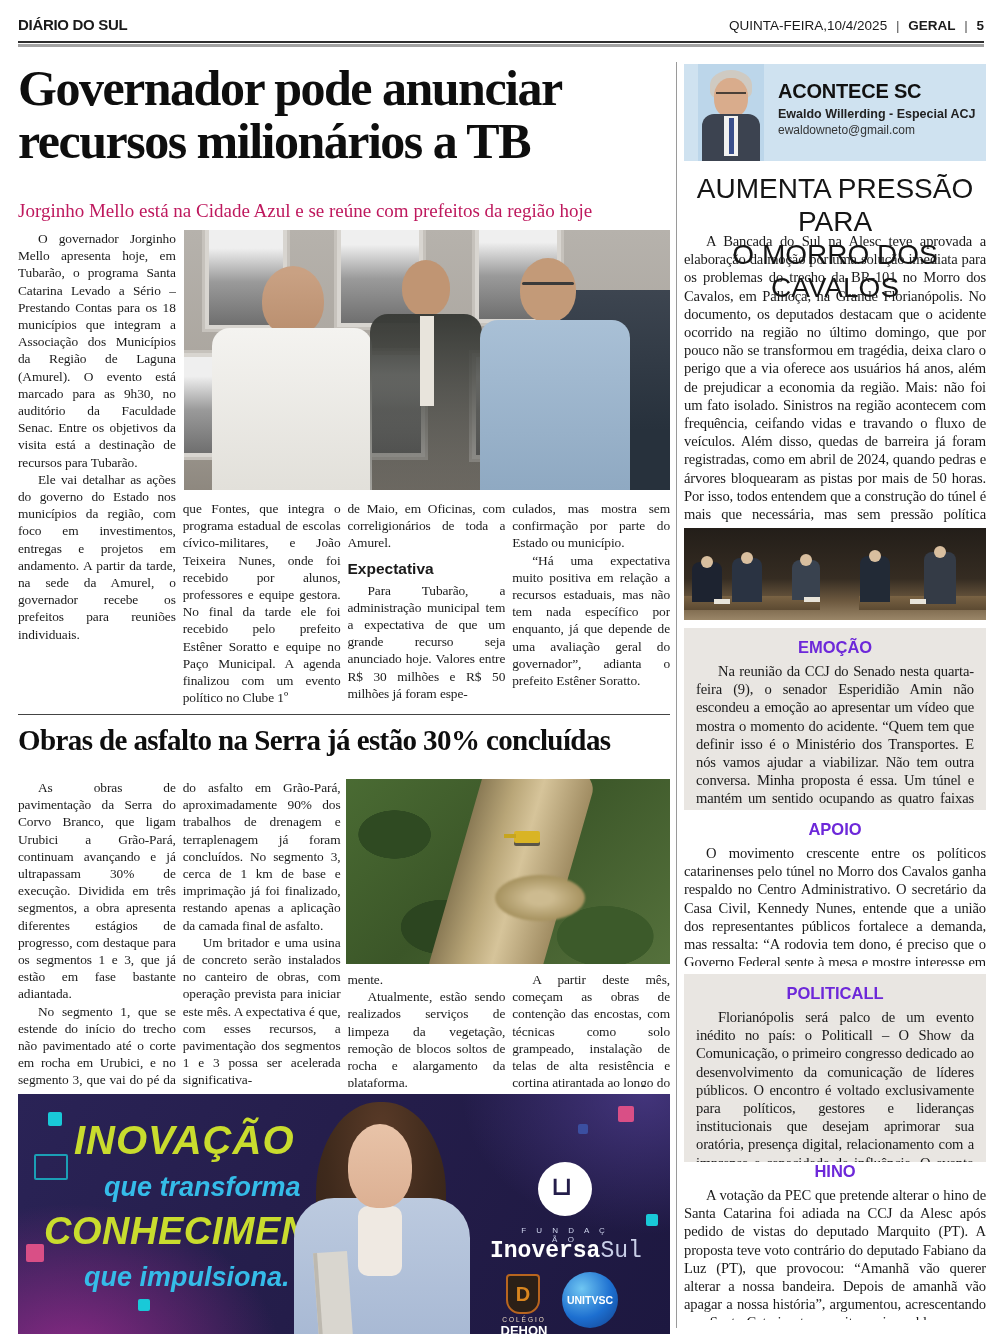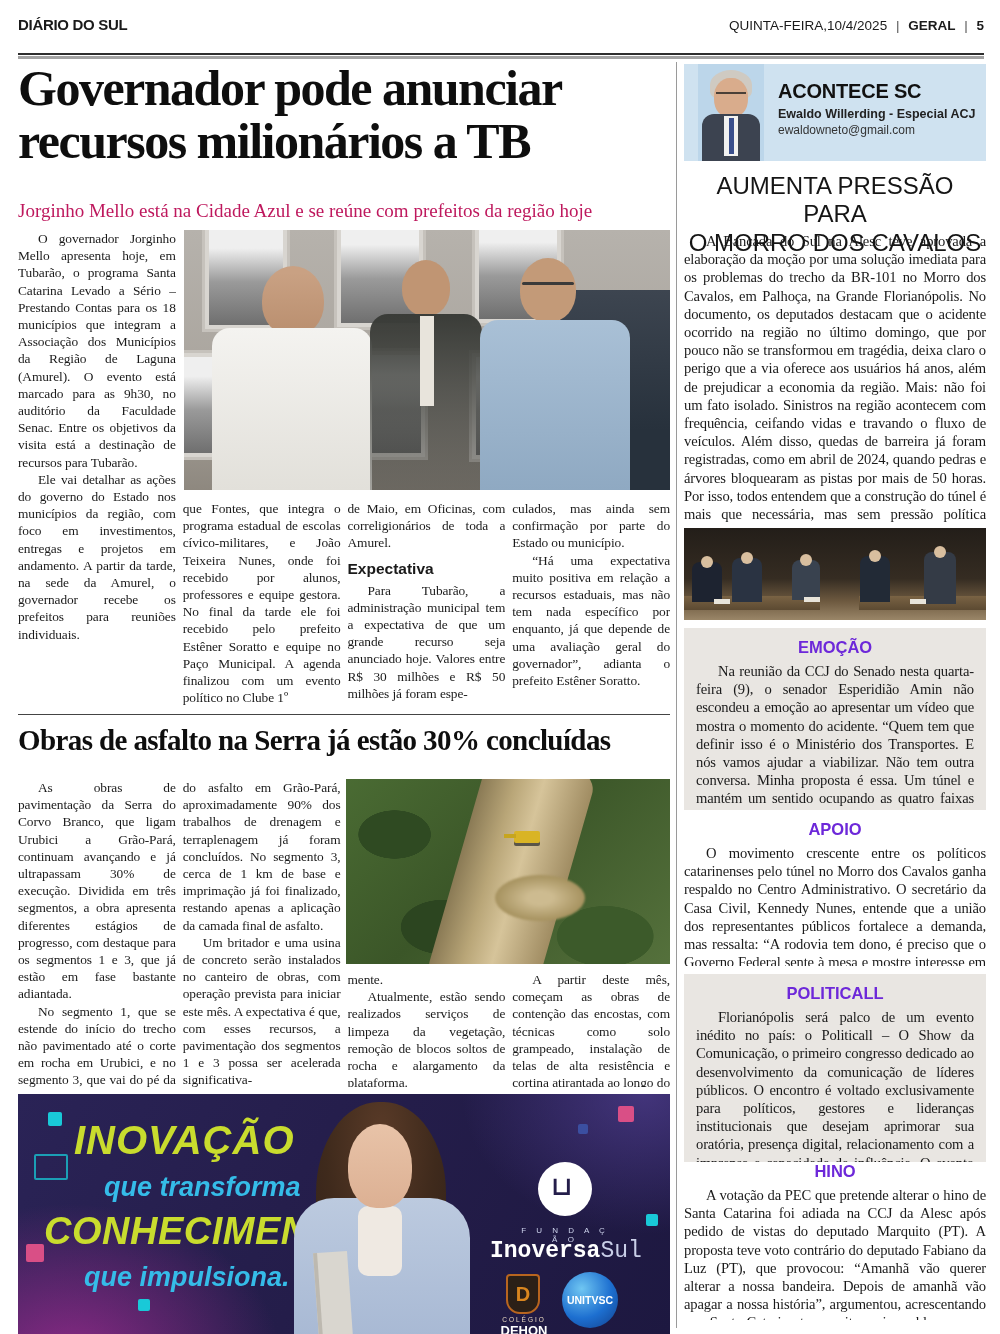--- a/index.html
+++ b/index.html
@@ -4,21 +4,21 @@
 <style>
   * { margin:0; padding:0; box-sizing:border-box; }
   body { background:#e0e0e0; font-family:"Liberation Serif","DejaVu Serif",serif; }
   #page {
     position:relative; width:1000px; height:1334px; background:#ffffff;
     margin:0 auto; overflow:hidden; color:#1a1a1a;
   }
 
   
   #masthead { position:absolute; top:16px; left:18px; right:16px; }
-  #masthead-row { display:flex; justify-content:space-between; align-items:flex-end; padding-bottom:20px; }
+  #masthead-row { display:flex; justify-content:space-between; align-items:flex-end; padding-bottom:8px; }
   #paper-name { font-family:"Liberation Sans",sans-serif; font-weight:bold; font-size:15px; letter-spacing:-0.3px; }
   #masthead-right { font-family:"Liberation Sans",sans-serif; font-size:13.5px; }
   #masthead-right .bold { font-weight:bold; }
   #masthead-right .sep { color:#555; padding:0 5px; }
   .rule-dark { height:2px; background:#2e2e2e; }
   .rule-gray { height:3px; background:#a3a3a3; margin-top:1px; }
 
   
   #headline { position:absolute; top:62px; left:18px; width:655px;
     font-weight:bold; font-size:50px; line-height:1.06; letter-spacing:-1.5px; color:#0e0e0e; }
@@ -127,21 +127,21 @@
     border-top:2px solid #4a4038; }
   #c-suit { position:absolute; left:4px; top:50px; width:58px; height:50px; border-radius:12px 12px 0 0; background:#3c4350; }
   #c-shirt { position:absolute; left:26px; top:52px; width:14px; height:40px; background:#f2f2f0; }
   #c-tie { position:absolute; left:31px; top:54px; width:5px; height:36px; background:#3a4f8c; }
   #columnist-meta { flex:1; padding:16px 10px 0 14px; }
   #columnist-title { font-family:"Liberation Sans",sans-serif; font-weight:bold; font-size:20px; letter-spacing:-0.2px; color:#111; }
   #columnist-byline { font-family:"Liberation Sans",sans-serif; font-size:12.5px; font-weight:bold; color:#222; margin-top:4px; }
   #columnist-email { font-family:"Liberation Sans",sans-serif; font-size:12px; color:#333; margin-top:2px; }
 
   #sc-title { position:absolute; top:172px; left:0; width:100%; text-align:center;
-    font-family:"Liberation Sans",sans-serif; font-weight:500; font-size:24px; line-height:1.18; color:#151515; }
+    font-family:"Liberation Sans",sans-serif; font-weight:500; font-size:28px; line-height:1.18; color:#151515; }
   #sc-intro { position:absolute; top:232px; left:0; width:100%; height:292px; overflow:hidden;
     text-align:justify; font-size:14.6px; line-height:18.2px; letter-spacing:-0.15px; }
   #sc-intro p { text-indent:22px; }
 
   
   #meeting-photo { position:absolute; top:528px; left:0; width:100%; height:92px; overflow:hidden;
     background:linear-gradient(180deg,#231e19 0%,#352c22 55%,#6e5a40 80%,#9a8668 100%); }
   .mfig { position:absolute; border-radius:8px 8px 0 0; background:#1d2330; }
   .mhead { position:absolute; width:12px; height:12px; border-radius:50%; background:#d9bf9f; }
   .mtable { position:absolute; bottom:10px; height:14px; background:linear-gradient(180deg,#7a6344,#5c4a32); }
@@ -231,21 +231,21 @@
     </div>
     <div class="col pad-photo1">
       <p style="text-indent:0">que Fontes, que integra o programa estadual de escolas cívico-militares, e João Teixeira Nunes, onde foi recebido por alunos, professores e equipe gestora. No final da tarde ele foi recebido pelo prefeito Estêner Soratto e equipe no Paço Municipal. A agenda finalizou com um evento político no Clube 1º</p>
     </div>
     <div class="col pad-photo1">
       <p style="text-indent:0">de Maio, em Oficinas, com correligionários de toda a Amurel.</p>
       <div class="subhead-inline">Expectativa</div>
       <p>Para Tubarão, a administração municipal tem a expectativa de que um grande recurso seja anunciado hoje. Valores entre R$ 30 milhões e R$ 50 milhões já foram espe-</p>
     </div>
     <div class="col pad-photo1">
-      <p style="text-indent:0">culados, mas ainda sem confirmação por parte do Estado ou município.</p>
+      <p style="text-indent:0">culados, mas mostra sem confirmação por parte do Estado ou município.</p>
       <p>“Há uma expectativa muito positiva em relação a recursos estaduais, mas não tem nada específico por enquanto, já que depende de uma avaliação geral do governador”, adianta o prefeito Estêner Soratto.</p>
     </div>
   </div>
 
   <div id="story-divider"></div>
 
   <h2 id="serra-headline">Obras de asfalto na Serra já estão 30% concluídas</h2>
 
   <div id="serra-body" class="bodycols">
     <div id="serra-photo">

